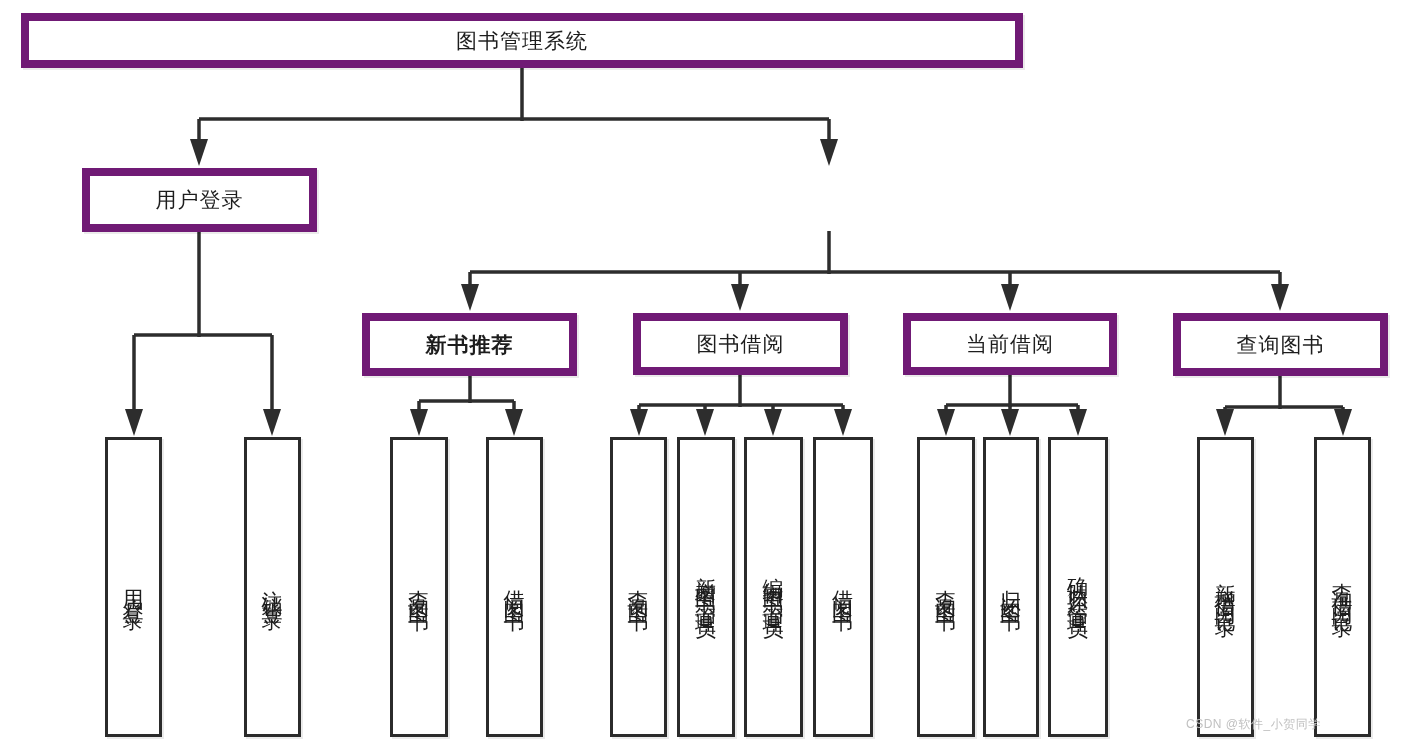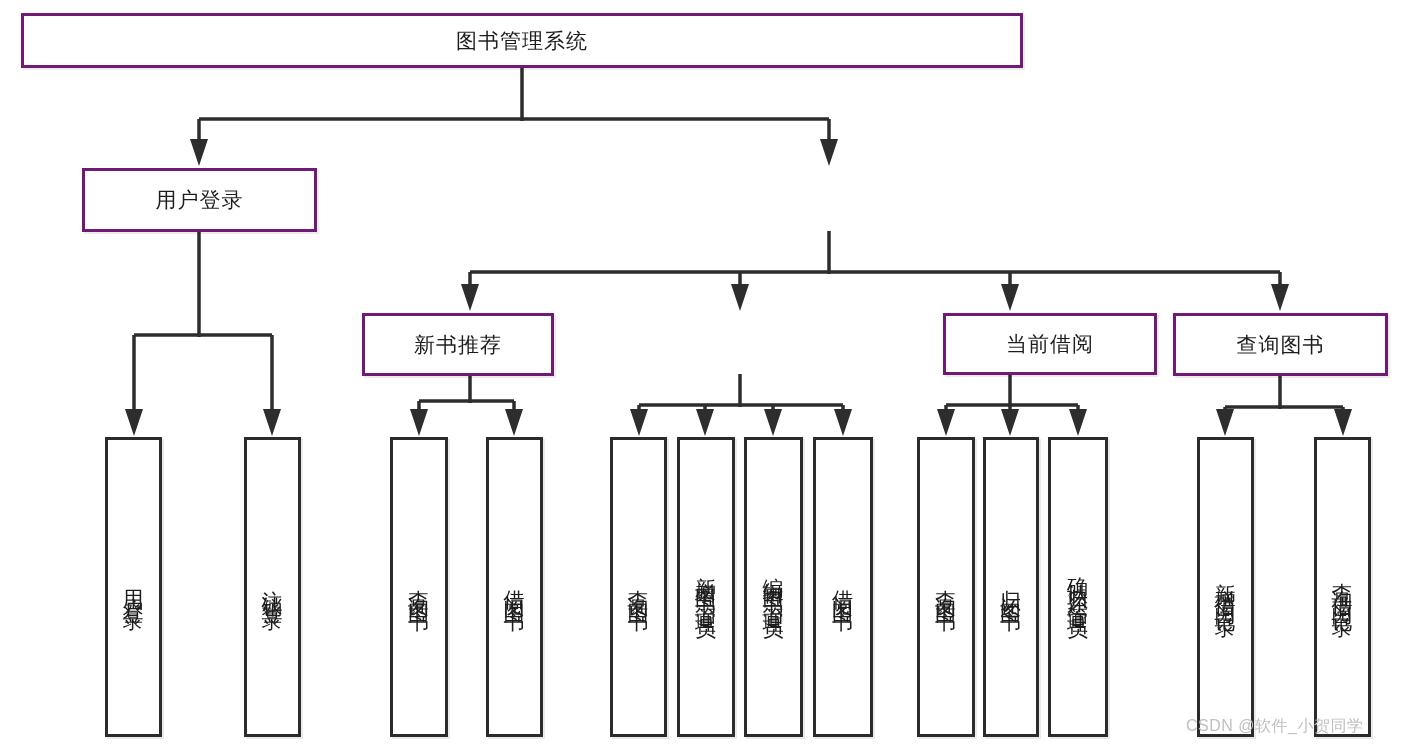--- a/index.html
+++ b/index.html
@@ -10,21 +10,21 @@
     overflow:hidden;
     font-family:"Liberation Sans","DejaVu Sans",sans-serif;
   }
   #connector-layer{position:absolute;left:0;top:0;z-index:1;}
   #connector-layer line{stroke:#2d2d2d;stroke-width:3.5;}
   #connector-layer polygon{fill:#2d2d2d;stroke:none;}
 
   .hnode{
     position:absolute;z-index:2;
     box-sizing:border-box;
-    border:3px solid #701a75;
+    border:8px solid #701a75;
     background:#ffffff;
     display:flex;align-items:center;justify-content:center;
     font-size:21px;color:#1d1d1d;
     letter-spacing:1px;
     box-shadow:2px 2px 0 rgba(0,0,0,0.08);
   }
   .leaf{
     position:absolute;z-index:2;
     top:437px;height:300px;
     box-sizing:border-box;
@@ -42,43 +42,43 @@
     white-space:nowrap;
   }
   .leaf.long span{letter-spacing:6px;}
 
   
   .pos-root{left:21px;top:13px;width:1002px;height:55px;}
   
   .pos-l2-0{left:82px;top:168px;width:235px;height:64px;}
   .pos-l2-1{left:713px;top:168px;width:232px;height:65px;}
   
-  .pos-l3-0{left:362px;top:313px;width:192px;height:63px;}
+  .pos-l3-0{left:362px;top:313px;width:215px;height:63px;font-weight:bold;}
   .pos-l3-1{left:633px;top:313px;width:215px;height:62px;}
-  .pos-l3-2{left:903px;top:313px;width:214px;height:62px;margin-left:40px;}
+  .pos-l3-2{left:903px;top:313px;width:214px;height:62px;}
   .pos-l3-3{left:1173px;top:313px;width:215px;height:63px;}
   
   .pos-f0{left:105px;width:57px;}
   .pos-f1{left:244px;width:57px;}
   .pos-f2{left:390px;width:58px;}
   .pos-f3{left:486px;width:57px;}
   .pos-f4{left:610px;width:57px;}
   .pos-f5{left:677px;width:58px;}
   .pos-f6{left:744px;width:59px;}
   .pos-f7{left:813px;width:60px;}
   .pos-f8{left:917px;width:58px;}
   .pos-f9{left:983px;width:56px;}
   .pos-f10{left:1048px;width:60px;}
   .pos-f11{left:1197px;width:57px;}
   .pos-f12{left:1314px;width:57px;}
 
   .watermark{
     position:absolute;z-index:5;
     left:1186px;top:716px;
-    font-size:16px;
+    font-size:12px;
     color:#c0c0c0;
     letter-spacing:0.5px;
     white-space:nowrap;
   }
 </style>
 </head>
 <body>
 
 <div class="stage">
 
@@ -141,20 +141,23 @@
     <span>图书管理系统</span>
   </div>
 
   <div class="hnode pos-l2-0">
     <span>用户登录</span>
   </div>
 
   <div class="hnode pos-l3-0">
     <span>新书推荐</span>
   </div>
+  <div class="hnode pos-l3-1">
+    <span>图书借阅</span>
+  </div>
   <div class="hnode pos-l3-2">
     <span>当前借阅</span>
   </div>
   <div class="hnode pos-l3-3">
     <span>查询图书</span>
   </div>
 
   <div class="leaf pos-f0">
     <span>用户登录</span>
   </div>

